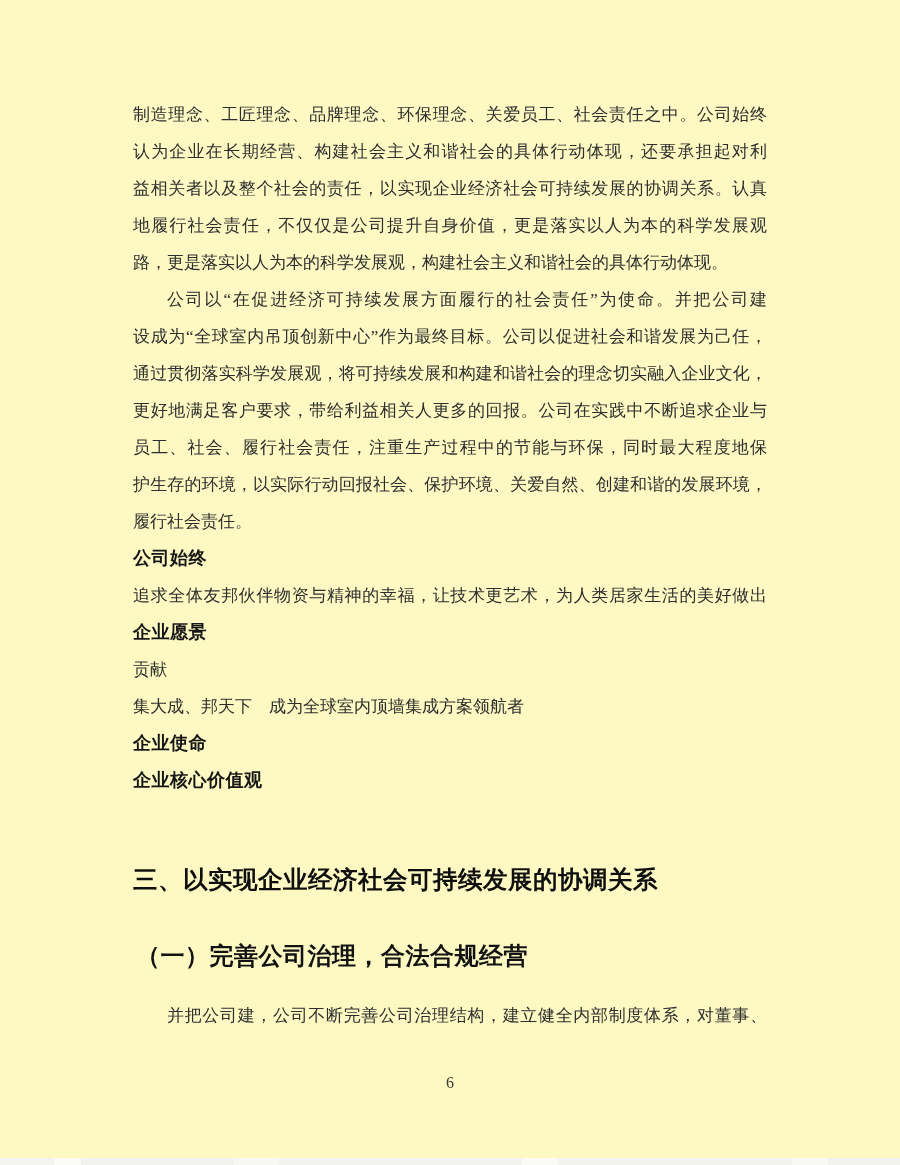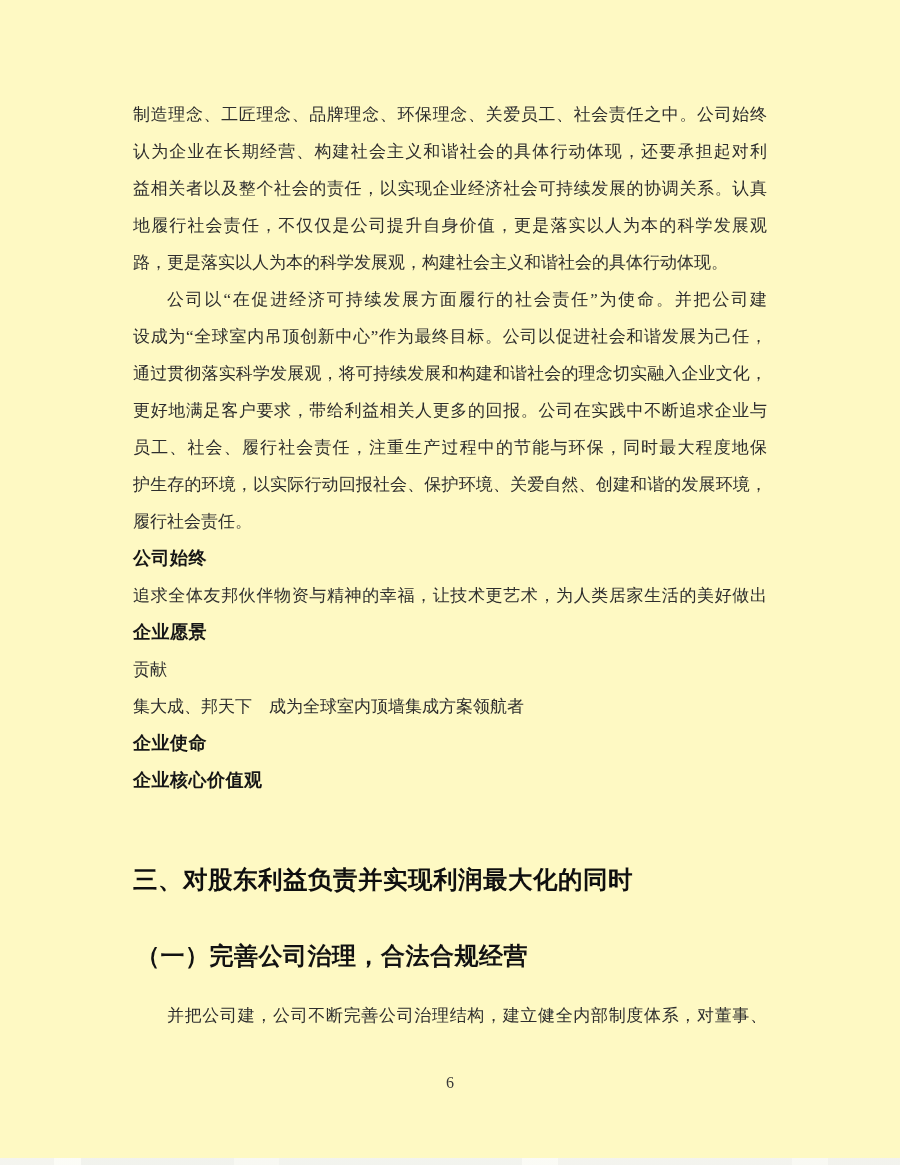--- a/index.html
+++ b/index.html
@@ -146,21 +146,21 @@
     <div class="line heading-bold">企业愿景</div>
 
     <div class="line">贡献</div>
     <div class="line">集大成、邦天下　成为全球室内顶墙集成方案领航者</div>
 
     <div class="line heading-bold">企业使命</div>
 
     <div class="line heading-bold">企业核心价值观</div>
   </div>
 
-  <div id="main-heading">三、对股东利益负责并实现利润最大化的同时</div>
+  <div id="main-heading">三、以实现企业经济社会可持续发展的协调关系</div>
 
   <div id="sub-heading">（一）完善公司治理，合法合规经营</div>
 
   <div id="closing-paragraph">
     <div class="line fill indent">并把公司建，公司不断完善公司治理结构，建立健全内部制度体系，对董事、</div>
   </div>
 
   <div id="page-number">6</div>
 
   <div id="scan-edge"></div>

